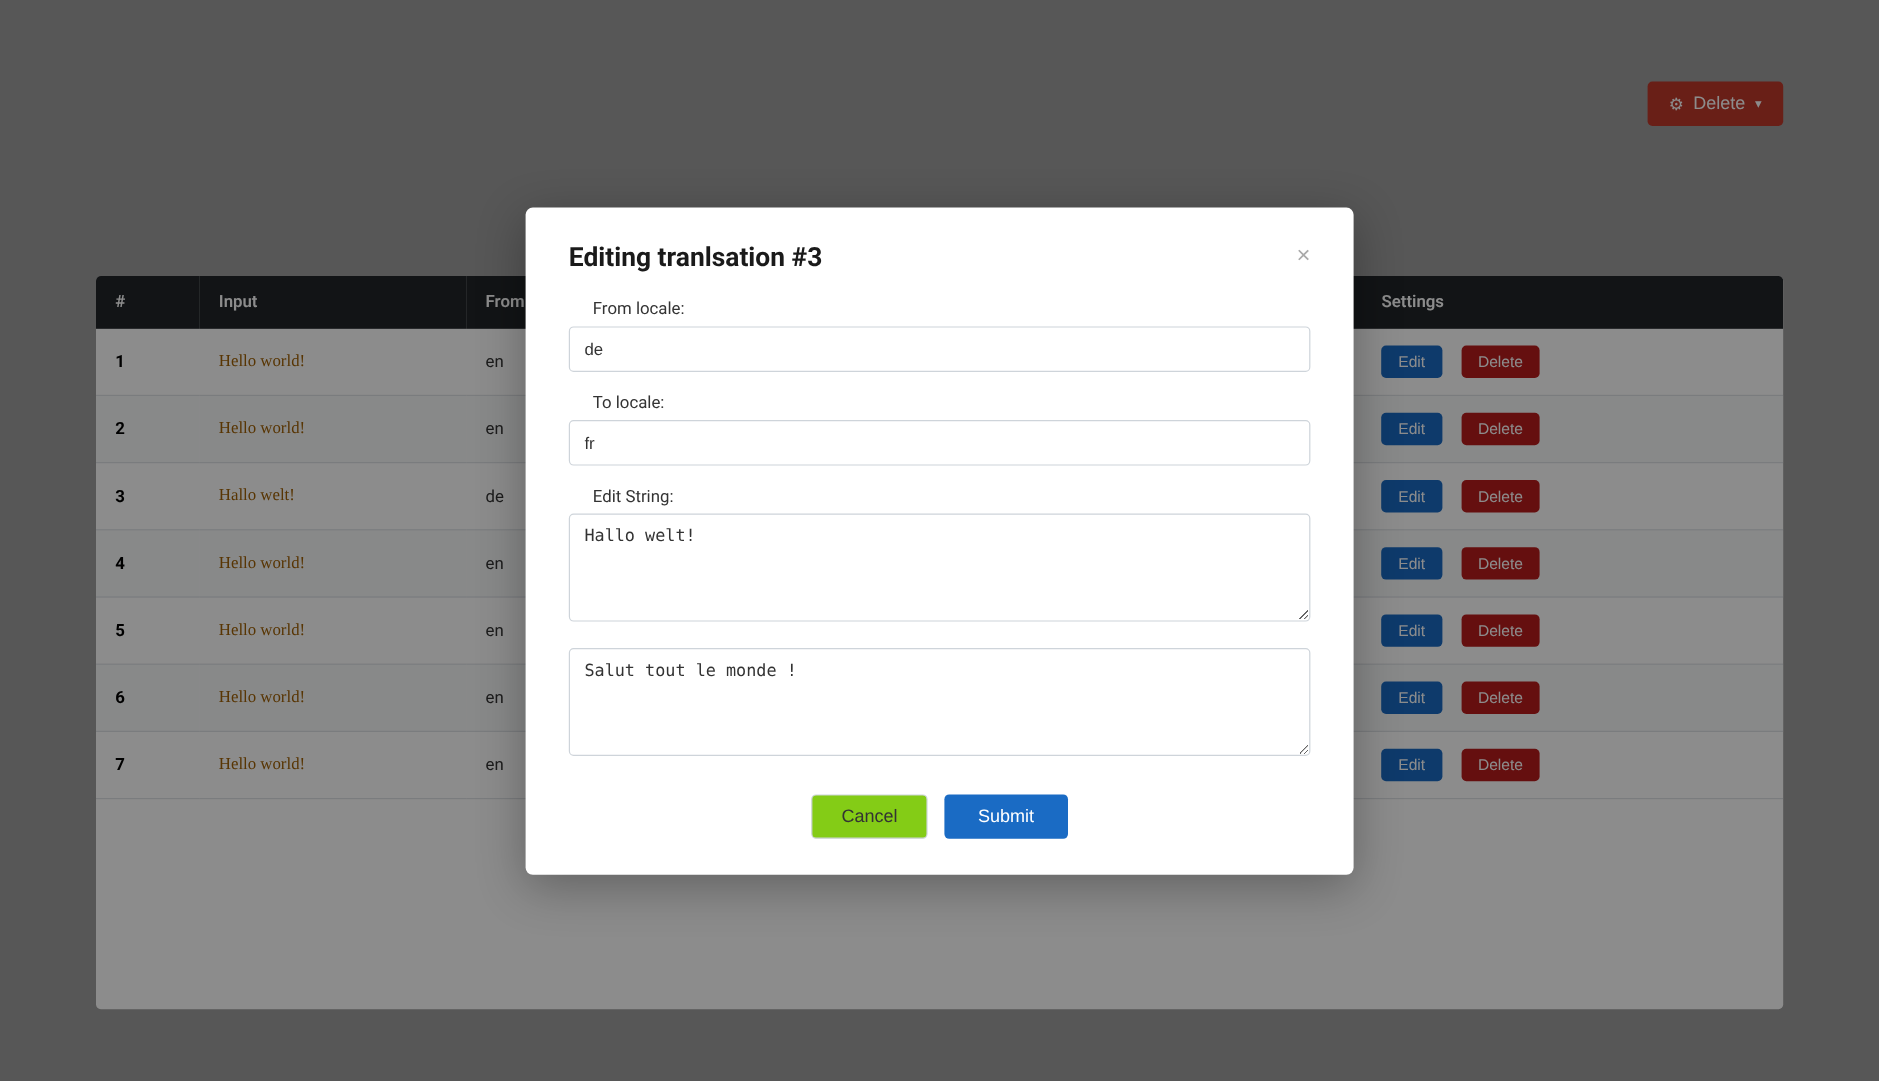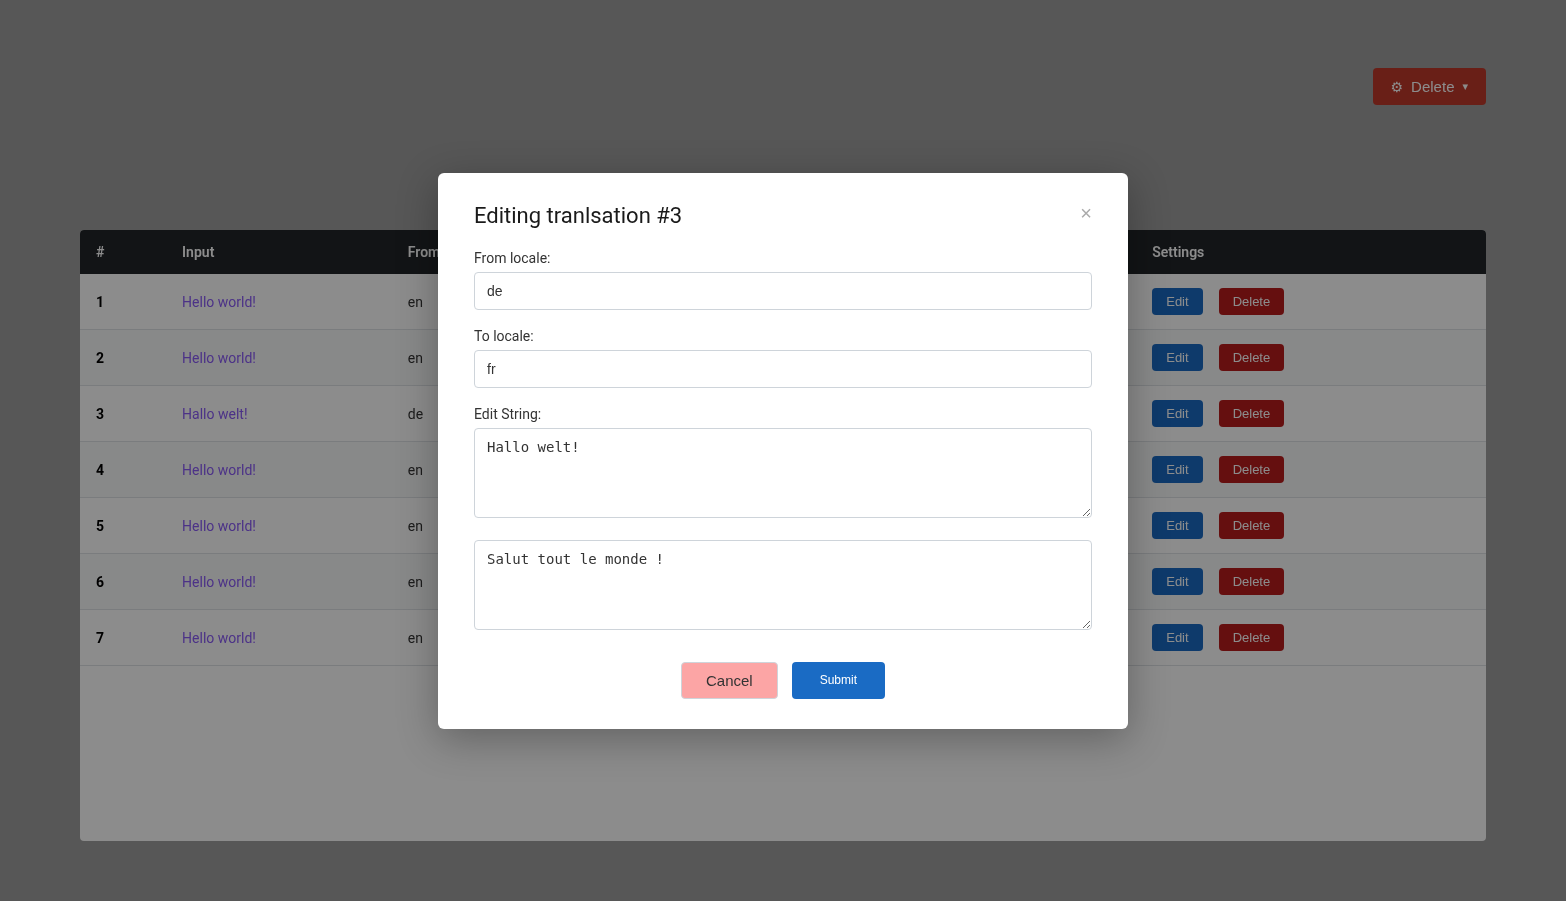--- a/index.html
+++ b/index.html
@@ -71,21 +71,22 @@
     tbody td {
       padding: 14px 16px;
       font-size: 14px;
       color: #333;
     }
     tbody td.num {
       font-weight: bold;
       color: #000;
     }
     tbody td.string-val {
-      color: #8b5cf6;
+      color: #a16207;
+      font-family: Liberation Serif, serif;
     }
     .edit-btn {
       background: #1a6bc4;
       color: white;
       border: none;
       padding: 6px 14px;
       border-radius: 4px;
       cursor: pointer;
       font-size: 13px;
     }
@@ -125,40 +126,41 @@
       box-shadow: 0 10px 40px rgba(0,0,0,0.3);
     }
     .modal-header {
       display: flex;
       justify-content: space-between;
       align-items: flex-start;
       margin-bottom: 22px;
     }
     .modal-title {
       font-size: 22px;
-      font-weight: 400;
+      font-weight: 700;
       color: #1a1a1a;
     }
     .modal-close {
       background: none;
       border: none;
       font-size: 20px;
       color: #aaa;
       cursor: pointer;
       line-height: 1;
       padding: 0;
     }
     .form-group {
       margin-bottom: 18px;
     }
     .form-label {
       display: block;
       font-size: 14px;
       color: #333;
       margin-bottom: 6px;
+      margin-left: 20px;
     }
     .form-input {
       width: 100%;
       border: 1px solid #ced4da;
       border-radius: 4px;
       padding: 10px 12px;
       font-size: 14px;
       color: #333;
       outline: none;
     }
@@ -166,35 +168,35 @@
       resize: vertical;
       min-height: 90px;
     }
     .modal-footer {
       display: flex;
       justify-content: center;
       gap: 14px;
       margin-top: 28px;
     }
     .cancel-btn {
-      background: #fca5a5;
+      background: #84cc16;
       color: #333;
       border: 1px solid #ced4da;
       padding: 9px 24px;
       border-radius: 4px;
       font-size: 15px;
       cursor: pointer;
     }
     .submit-btn {
       background: #1a6bc4;
       color: white;
       border: none;
       padding: 9px 28px;
       border-radius: 4px;
-      font-size: 12px;
+      font-size: 15px;
       cursor: pointer;
       font-weight: 500;
     }
   </style>
 </head>
 <body>
 
 <div class="bg-area">
 
   <button class="actions-btn">

